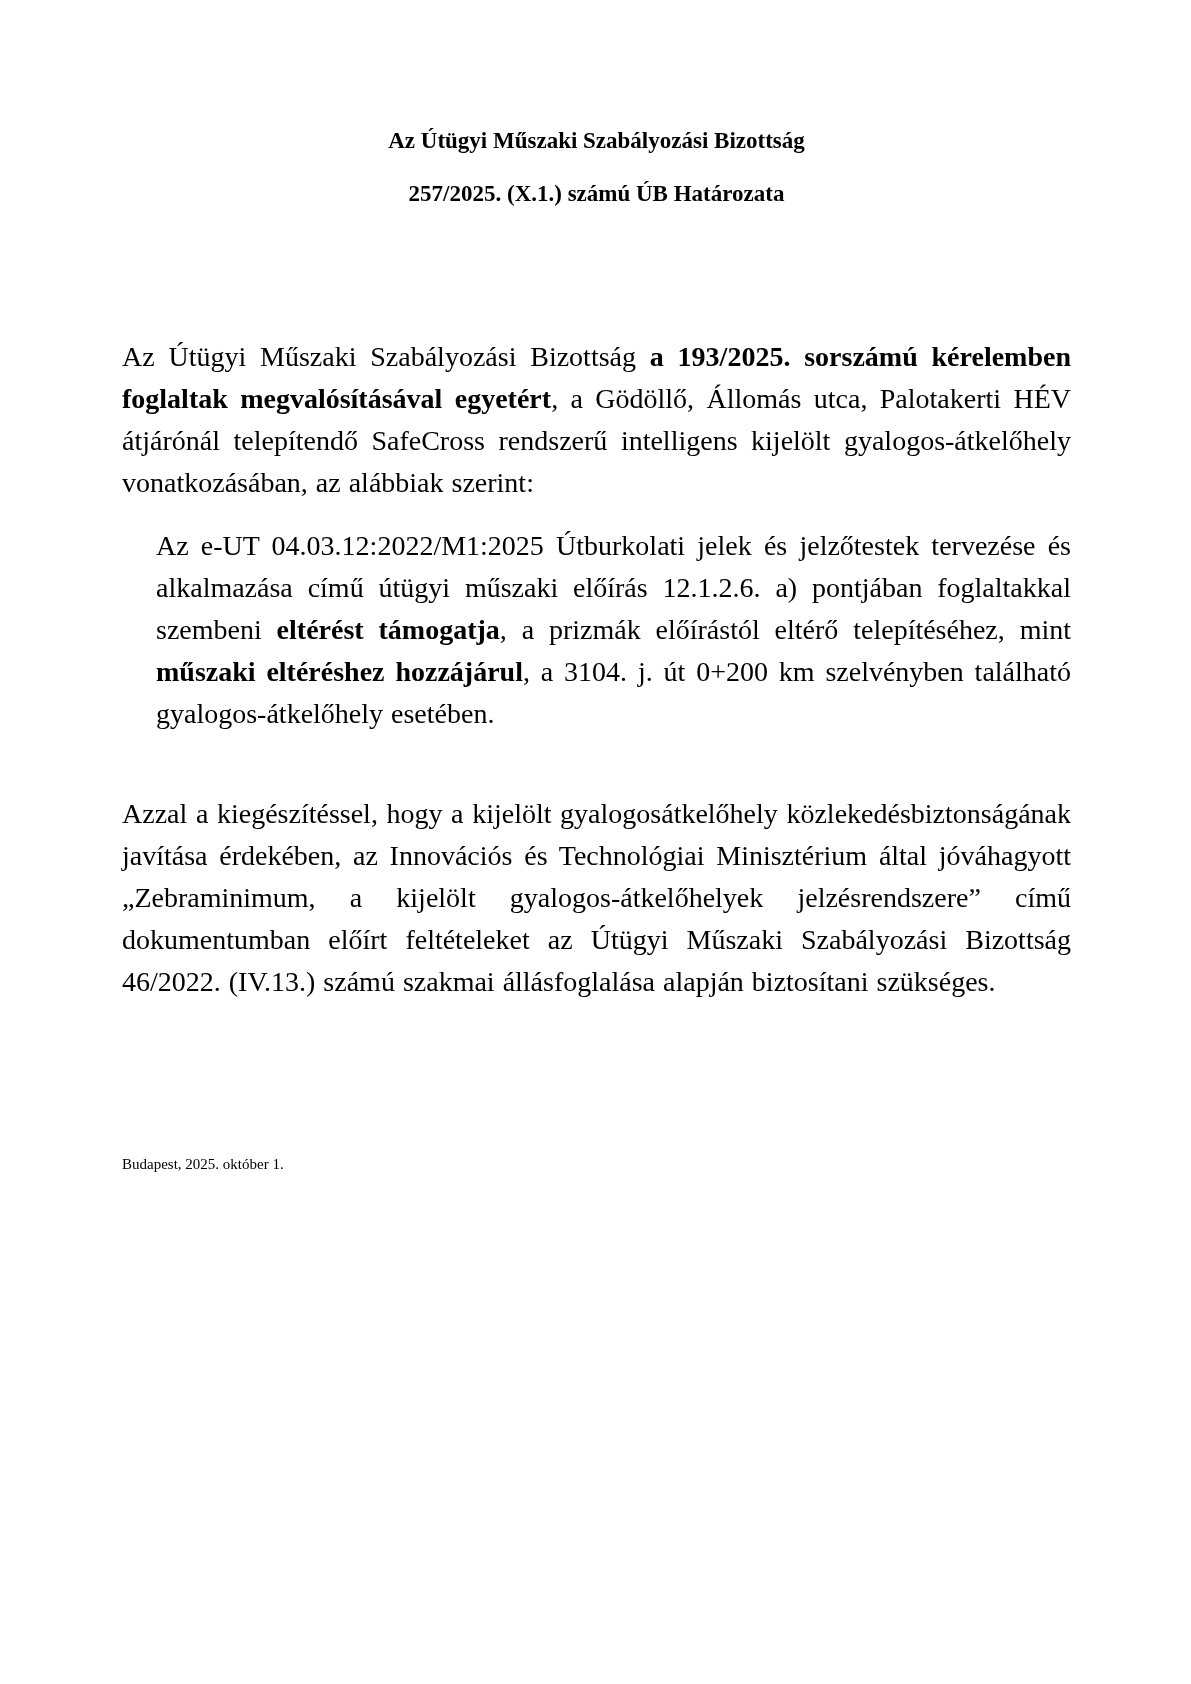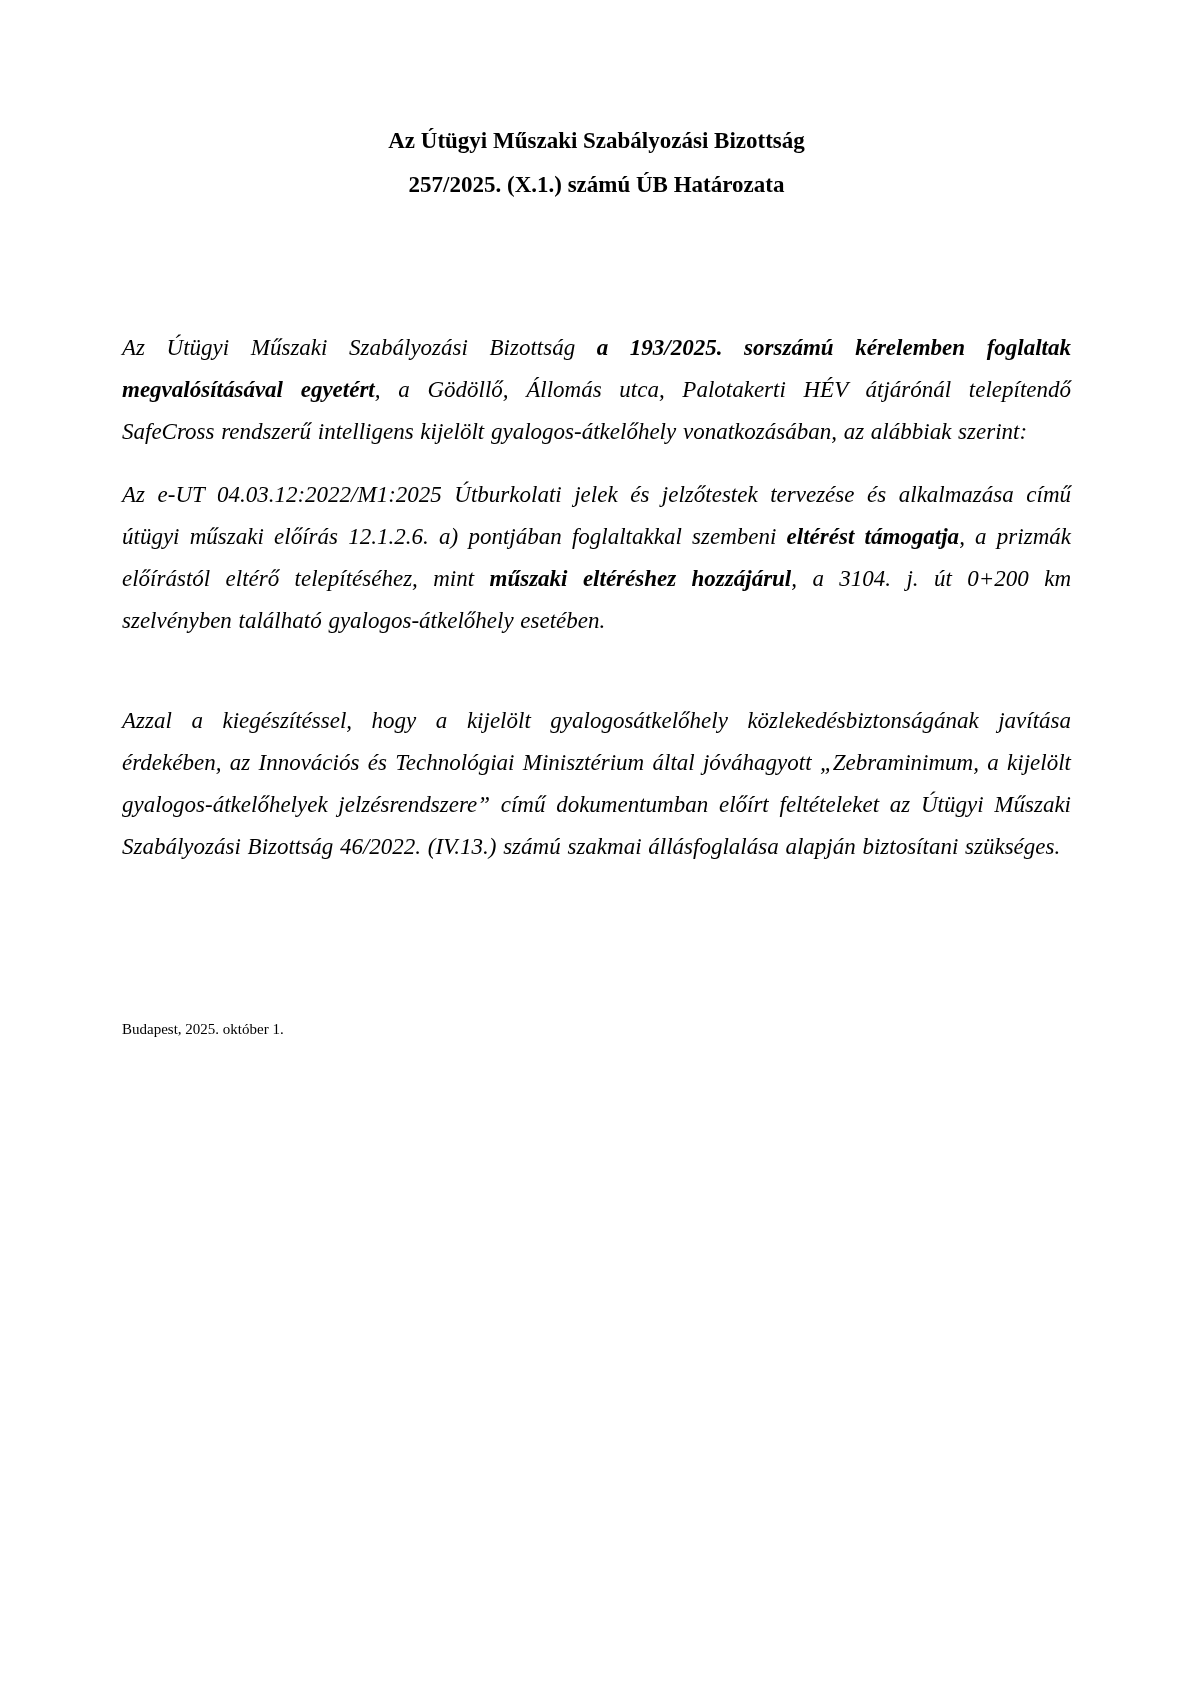--- a/index.html
+++ b/index.html
@@ -17,31 +17,30 @@
   .content {
     padding: 120px 120px 0 122px; 
   }
   .title-line {
     font-size: 23px;
     font-weight: bold;
     text-align: center;
     line-height: 42px;
   }
   .title-line + .title-line {
-    margin-top: 2px;
+    margin-top: 11px;
   }
   p.body-par {
-    font-size: 23px;
+    font-size: 28px;
     line-height: 42px;
     text-align: justify;
     word-spacing: 1px;
-    font-style: italic;
   }
   #paragraph-1 { margin-top: 121px; }
-  #paragraph-2 { margin-top: 21px; }
+  #paragraph-2 { margin-top: 21px; margin-left: 34px; }
   #paragraph-3 { margin-top: 58px; }
   .bold { font-weight: bold; }
   .date-line {
     margin-top: 140px;
     font-size: 15px;
     line-height: 42px;
     text-align: left;
   }
 </style>
 </head>

